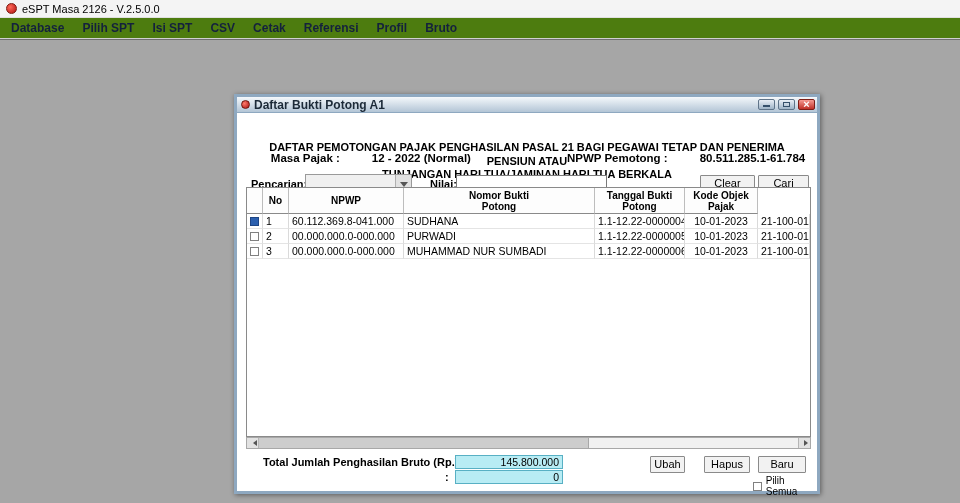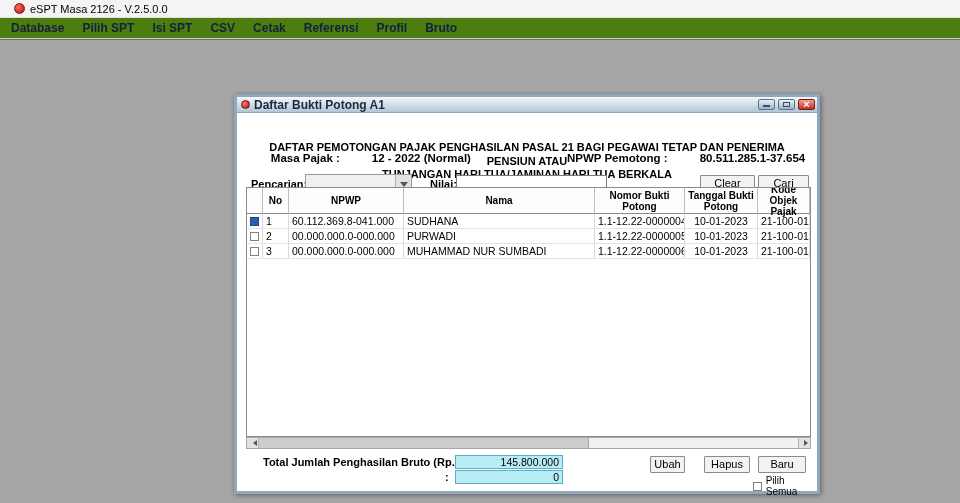--- a/index.html
+++ b/index.html
@@ -5,21 +5,21 @@
   * { box-sizing: border-box; }
   html,body { margin:0; padding:0; }
   body {
     width:960px; height:503px; overflow:hidden; position:relative;
     font-family:"Liberation Sans", sans-serif; background:#a6a6a6;
   }
   
   .titlebar {
     position:absolute; top:0; left:0; right:0; height:18px;
     background:#f4f4f4; display:flex; align-items:center;
-    padding-left:12px; font-size:11px; color:#000;
+    padding-left:4px; font-size:11px; color:#000;
     border-bottom:1px solid #e0e0e0;
   }
   .app-icon {
     width:11px; height:11px; border-radius:50%;
     background:radial-gradient(circle at 35% 35%, #ff6a5a, #b01010);
     border:1px solid #7c1a10; margin:0 5px 0 2px;
   }
   .menubar {
     position:absolute; top:18px; left:0; right:0; height:21px;
     background:#4d7c0f; display:flex; align-items:center;
@@ -185,39 +185,38 @@
   <div class="wcontent">
 
     <div class="heading">DAFTAR PEMOTONGAN PAJAK PENGHASILAN PASAL 21 BAGI PEGAWAI TETAP DAN PENERIMA PENSIUN ATAU
 TUNJANGAN HARI TUA/JAMINAN HARI TUA BERKALA</div>
 
     <div class="meta">
       <span class="pair">
         <span>Masa Pajak :</span><span>12 - 2022 (Normal)</span>
       </span>
       <span class="pair">
-        <span>NPWP Pemotong :</span><span>80.511.285.1-37.654</span>
+        <span>NPWP Pemotong :</span><span>80.511.285.1-61.784</span>
       </span>
     </div>
 
     <span class="lbl" style="left:14px; top:65px;">Pencarian:</span>
     <span class="combo">
         <span class="dd"></span>
       </span>
     <span class="lbl" style="left:193px; top:65px;">Nilai:</span>
     <input class="txt" type="text" value="" style="">
     <span class="btn" style="left:463px; top:62px; width:55px;">Clear</span>
     <span class="btn" style="left:521px; top:62px; width:51px;">Cari</span>
 
     <div class="table">
       <div class="grid">
         <span class="th"></span>
         <span class="th">No</span>
         <span class="th">NPWP</span>
-        <span class="th">Nama</span>
         <span class="th">Nomor Bukti
 Potong</span>
         <span class="th">Tanggal Bukti
 Potong</span>
         <span class="th">Kode Objek
 Pajak</span>
       </div>
 
       <div class="grid">
         <span class="td cbcell">

